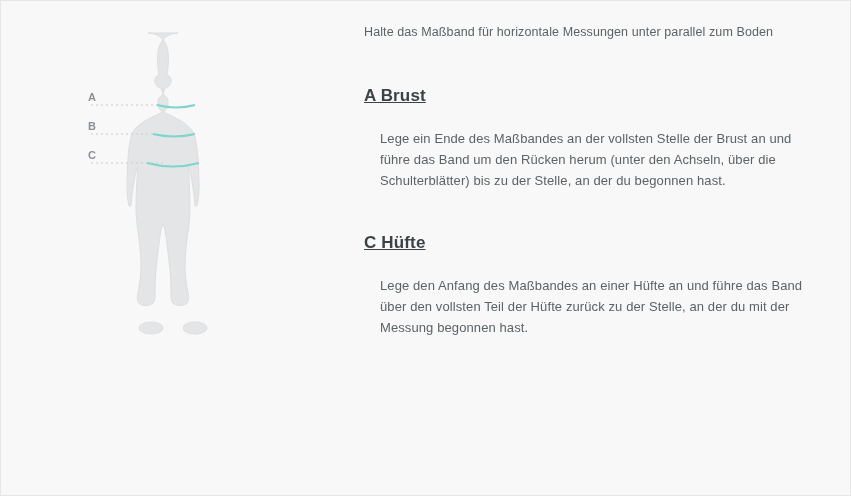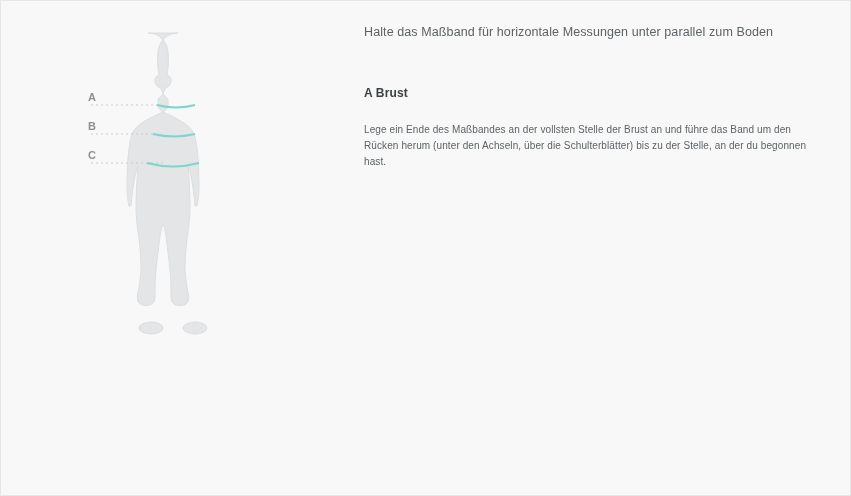--- a/index.html
+++ b/index.html
@@ -46,31 +46,32 @@
     margin: 0 0 44px 0;
     letter-spacing: 0.1px;
   }
   .section {
     margin-bottom: 42px;
   }
   .section:last-child {
     margin-bottom: 0;
   }
   .sec-title {
-    font-size: 12px;
+    font-size: 17px;
     font-weight: bold;
     color: #3d4245;
     margin: 0 0 22px 0;
     letter-spacing: 0.15px;
+    text-decoration: underline;
   }
   .sec-body {
-    font-size: 10px;
+    font-size: 13px;
     color: #5c6266;
     line-height: 1.62;
-    margin: 0;
+    margin: 16px;
     letter-spacing: 0.1px;
   }
 </style>
 </head>
 <body>
 
 <div class="page">
 
   <div class="figure-panel">
     <svg class="figure-svg" width="200" height="330" viewBox="0 0 200 330">
@@ -110,15 +111,19 @@
     <p class="intro">Halte das Maßband für horizontale Messungen unter parallel zum Boden</p>
 
     <div class="section">
       <h3 class="sec-title">A Brust</h3>
       <p class="sec-body">Lege ein Ende des Maßbandes an der vollsten Stelle der Brust an und führe das Band um den Rücken herum (unter den Achseln, über die Schulterblätter) bis zu der Stelle, an der du begonnen hast.</p>
     </div>
 
     <div class="section">
     </div>
 
+    <div class="section">
+      <h3 class="sec-title">C Hüfte</h3>
+      <p class="sec-body">Lege den Anfang des Maßbandes an einer Hüfte an und führe das Band über den vollsten Teil der Hüfte zurück zu der Stelle, an der du mit der Messung begonnen hast.</p>
+    </div>
 
   </div>
 </div>
 
 </body></html>

